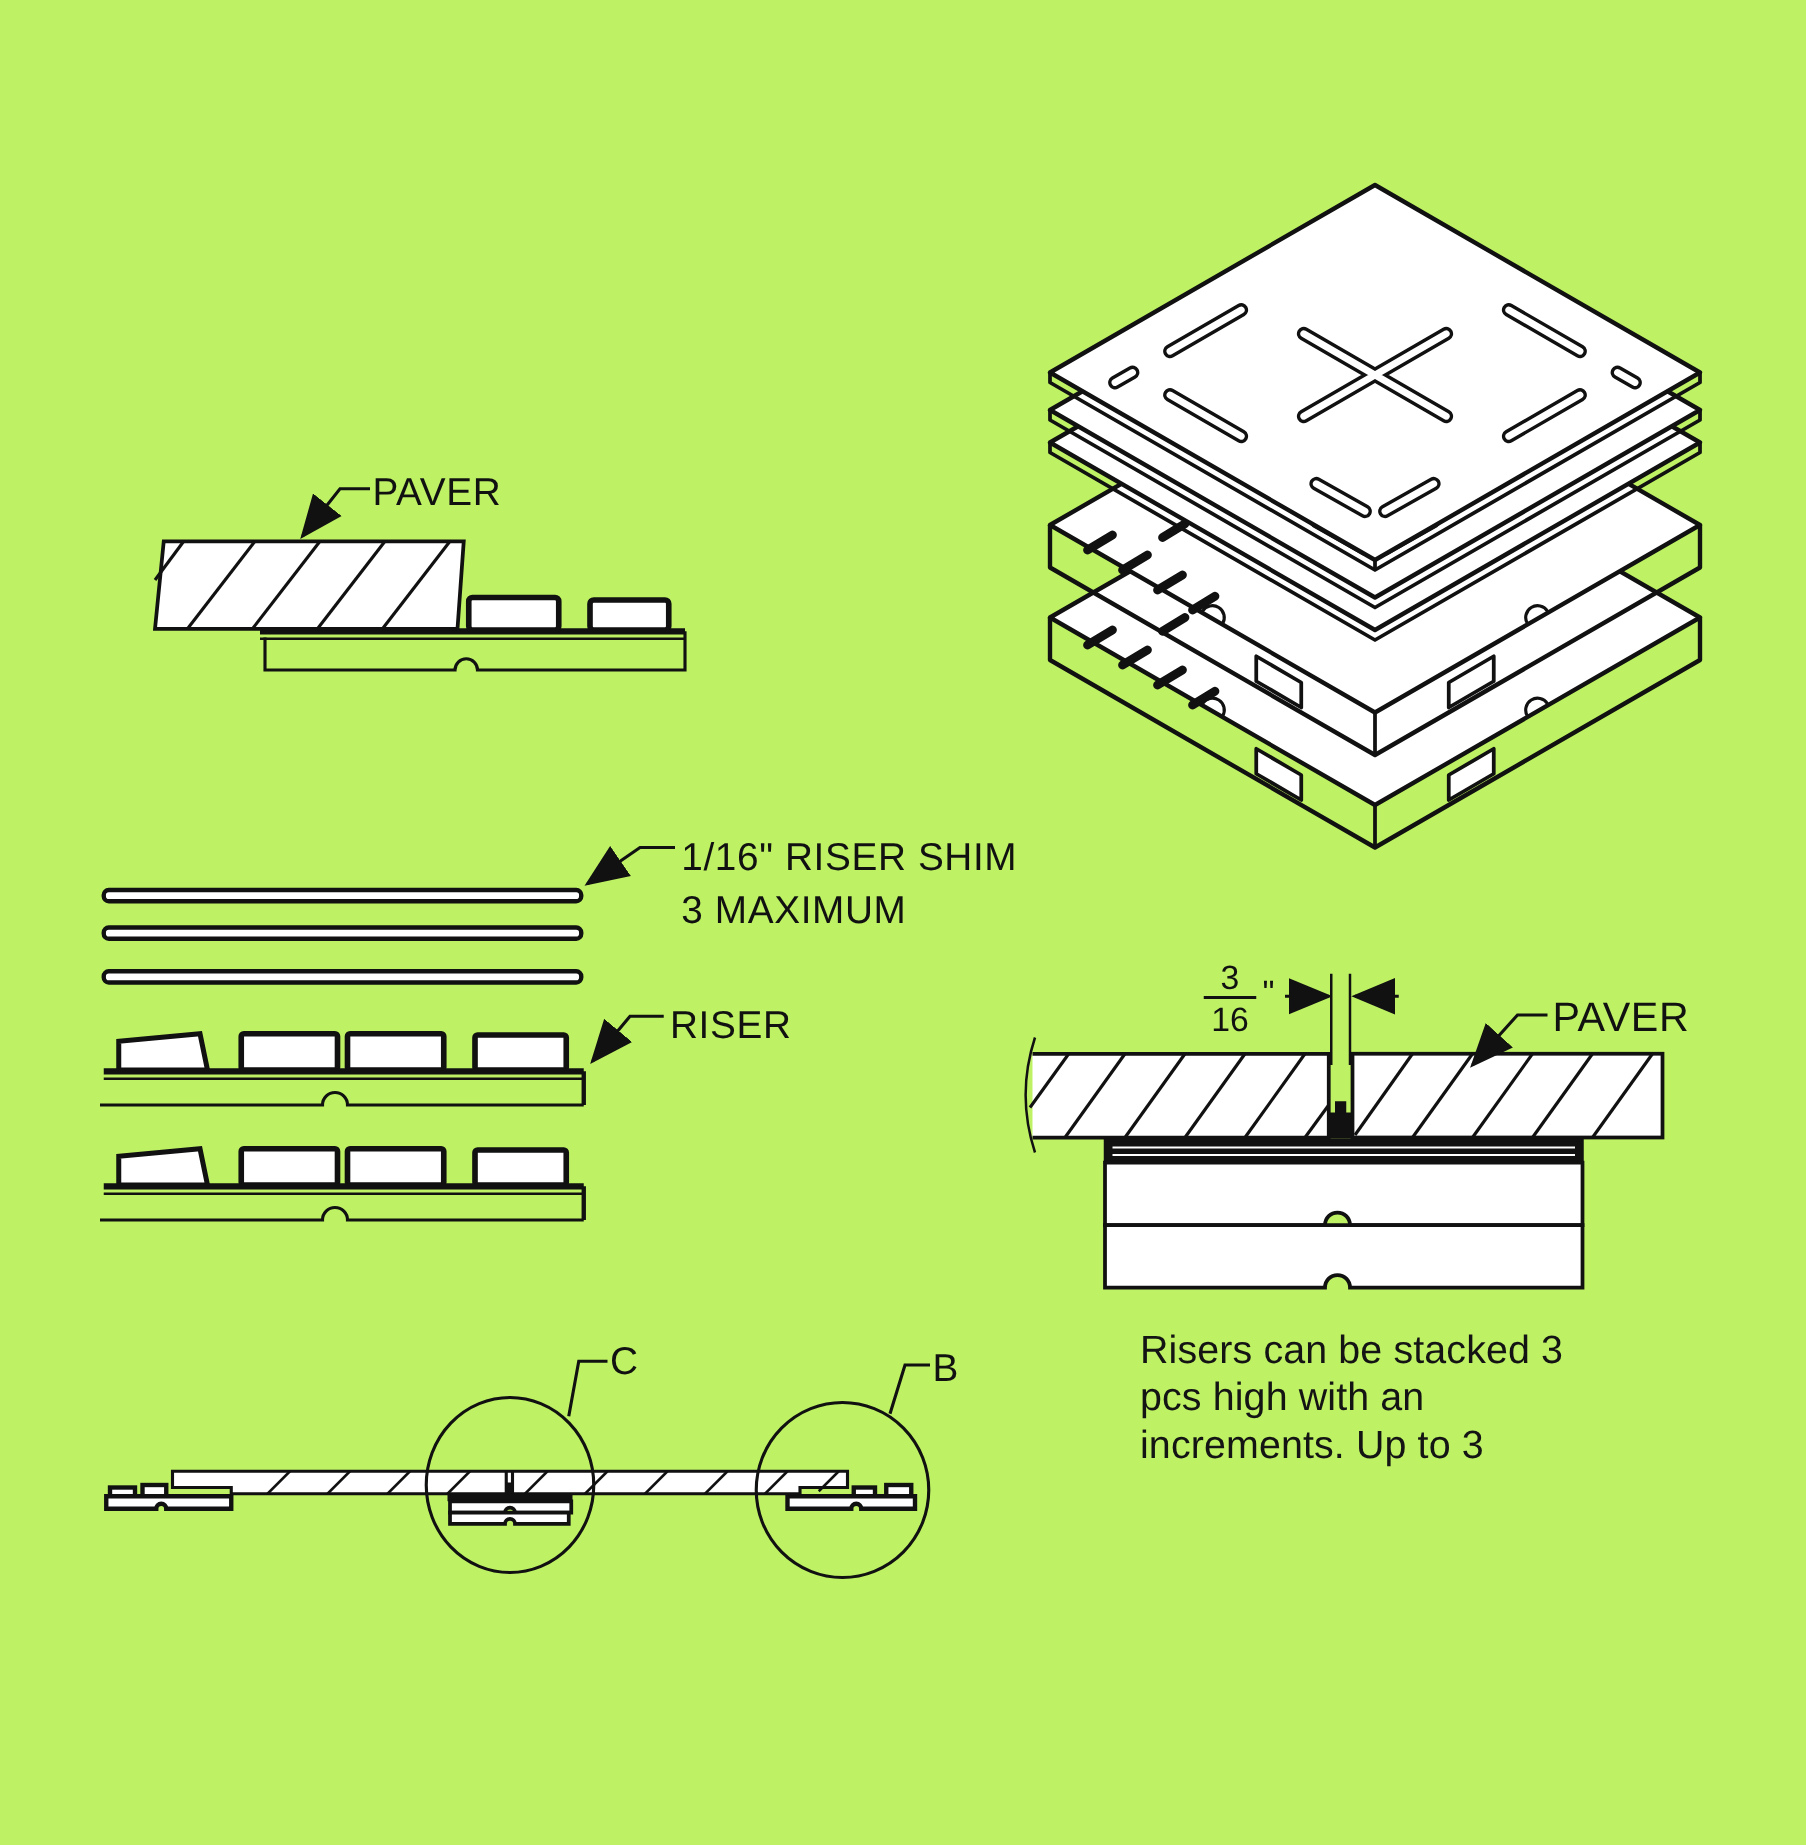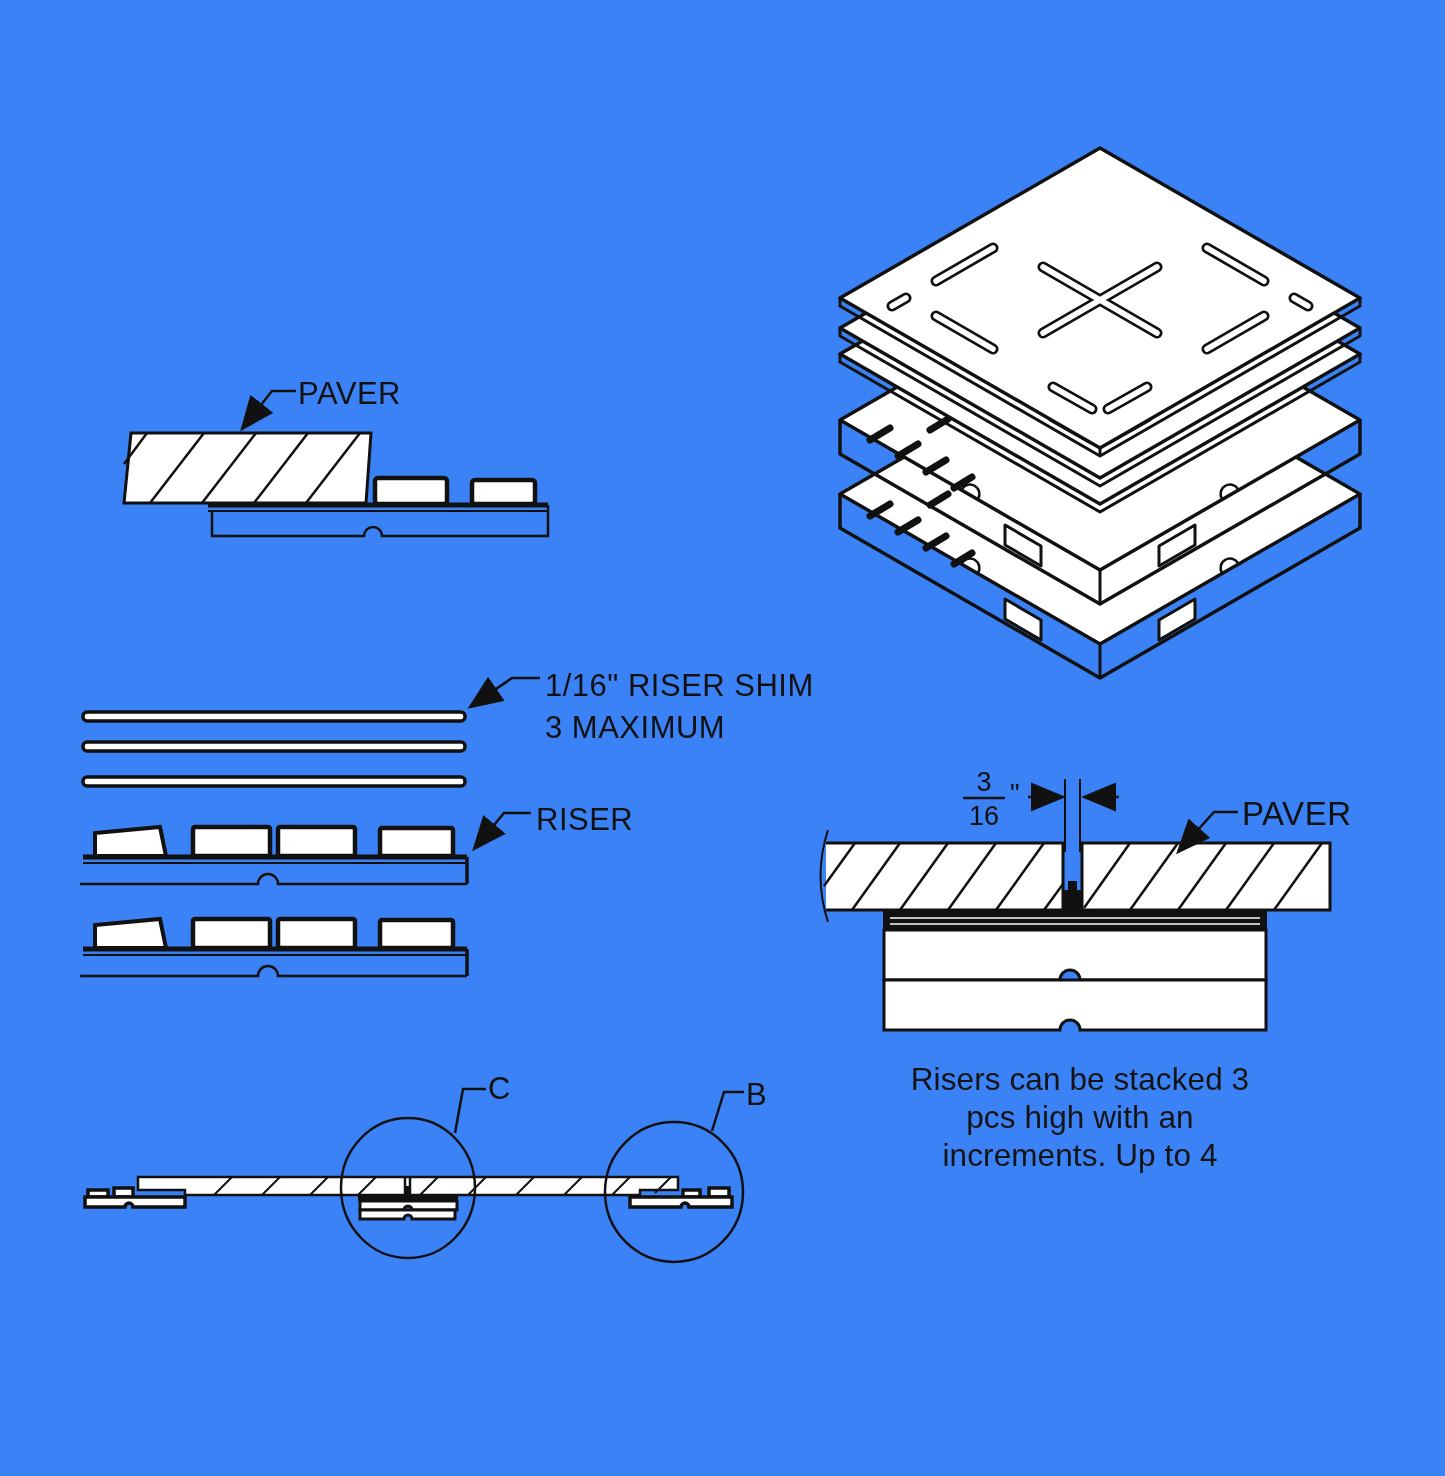--- a/index.html
+++ b/index.html
@@ -1,24 +1,24 @@
 <!DOCTYPE html>
 <html><head>
 <meta charset="utf-8">
 <style>
   html,body{margin:0;padding:0;background:#ffffff;}
-  #page{position:relative;width:1445px;height:1476px;background:#3b82f6;overflow:hidden;
+  #page{position:relative;width:1445px;height:1476px;background:#bef264;overflow:hidden;
         font-family:"Liberation Sans", sans-serif;}
   #drawing{position:absolute;left:0;top:0;}
   svg text{fill:#111111;font-family:"Liberation Sans", sans-serif;}
   .lbl{font-size:31px;letter-spacing:0.5px;}
   .lbl-big{font-size:33px;letter-spacing:0.5px;}
   .frac{font-size:27px;}
-  #note-block{position:absolute;left:830px;top:1060px;width:500px;color:#141414;
-              font-size:31.5px;line-height:38px;letter-spacing:0.1px;text-align:center;}
+  #note-block{position:absolute;left:912px;top:1060px;width:500px;color:#141414;
+              font-size:31.5px;line-height:38px;letter-spacing:0.1px;}
 </style>
 </head>
 <body>
 
 <div id="page">
 <svg id="drawing" width="1445" height="1476" viewBox="0 0 1445 1476">
   <defs>
     <marker id="arrow" viewBox="0 0 12 10" refX="11" refY="5" markerWidth="14" markerHeight="12" orient="auto">
       <path d="M0,0 L12,5 L0,10 Z" fill="#111111"></path>
     </marker>
@@ -243,15 +243,15 @@
     <polyline points="486,1089 463,1089 455,1133" stroke-width="2.5"></polyline>
     <polyline points="744,1092 724,1092 712,1131" stroke-width="2.5"></polyline>
     <text class="lbl" x="488" y="1099" stroke="none" fill="#111111">C</text>
     <text class="lbl" x="746" y="1105" stroke="none" fill="#111111">B</text>
   </g>
 </svg>
 
   <div id="note-block">
     <div>Risers can be stacked 3</div>
     <div>pcs high with an</div>
-    <div>increments. Up to 4</div>
+    <div>increments. Up to 3</div>
   </div>
 </div>
 
 </body></html>

